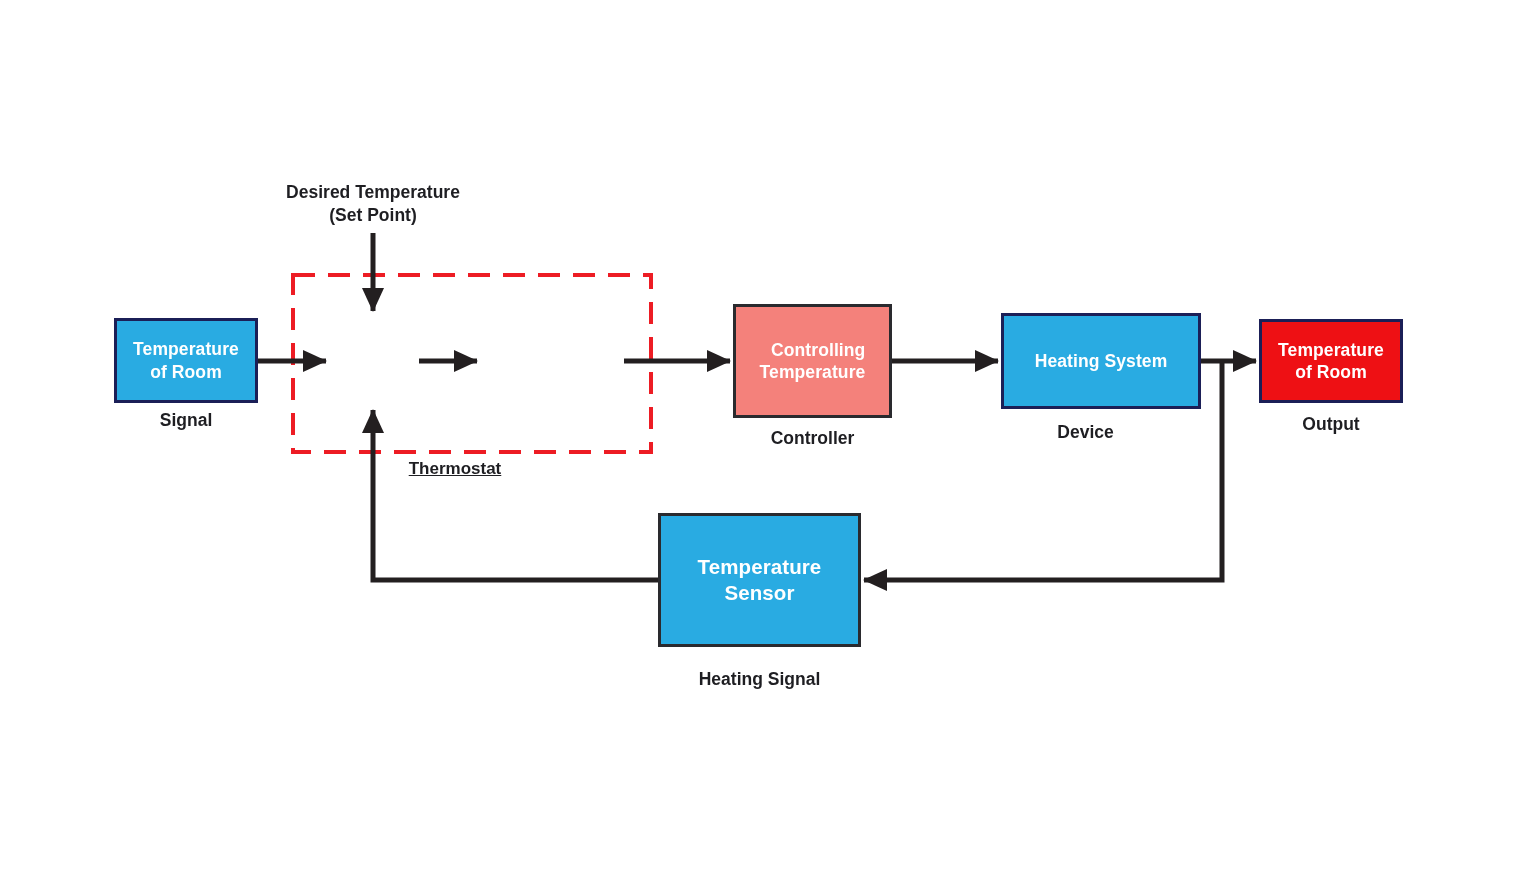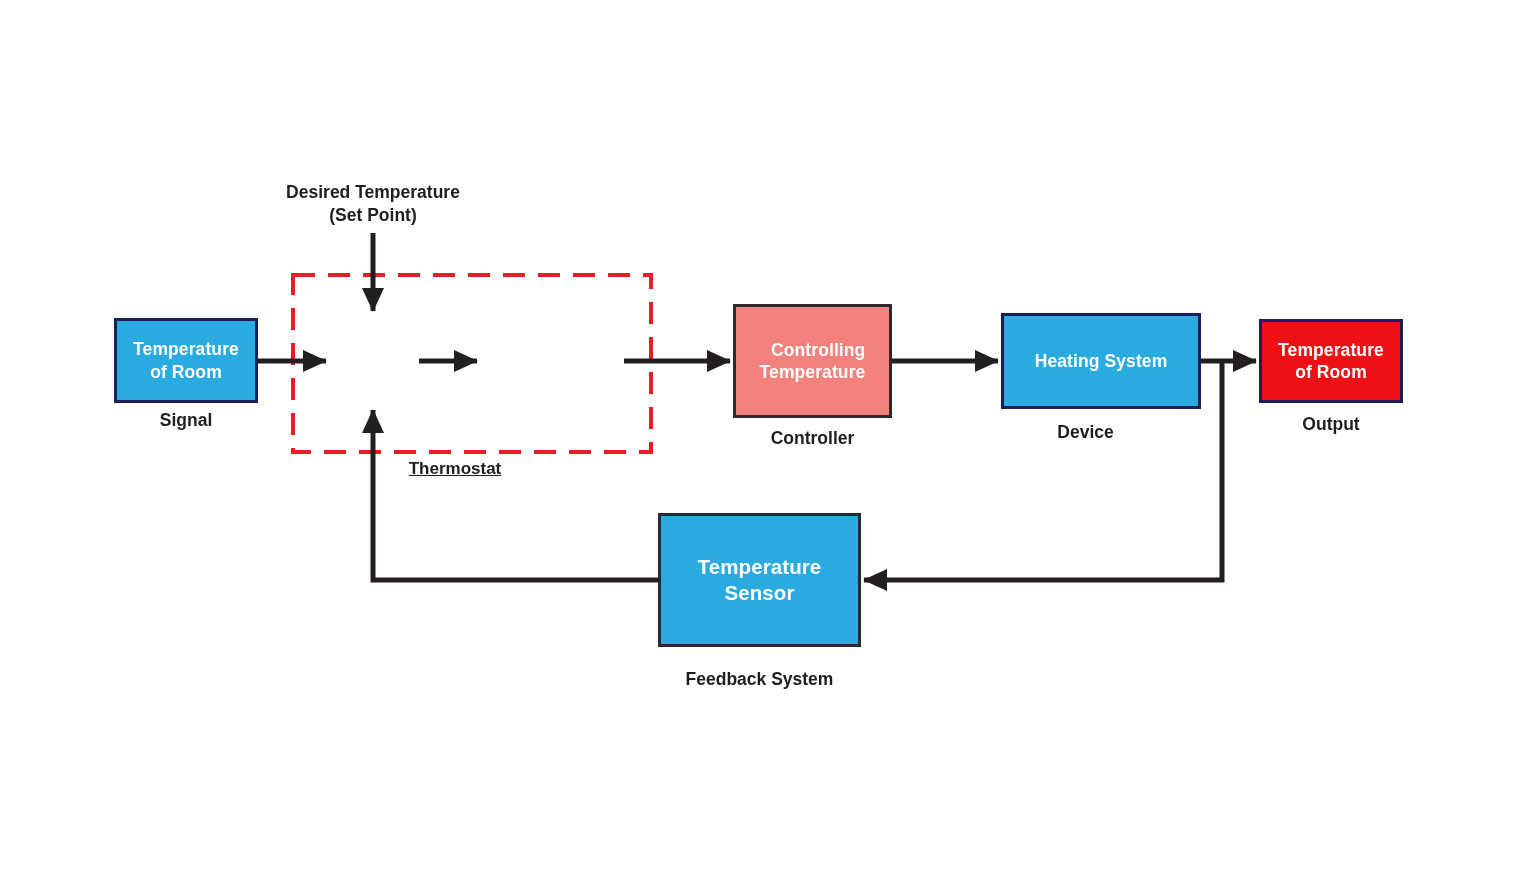--- a/index.html
+++ b/index.html
@@ -112,15 +112,15 @@
 
   <div class="box blue" style="left:1001px; top:313px; width:200px; height:96px;">Heating System</div>
   <div class="caption" style="left:1001px; top:421px; width:169px;">Device</div>
 
   <div class="box red" style="left:1259px; top:319px; width:144px; height:84px;">Temperature
 of Room</div>
   <div class="caption" style="left:1259px; top:413px; width:144px;">Output</div>
 
   <div class="box blue sensorborder big-label" style="left:658px; top:513px; width:203px; height:134px;">Temperature
 Sensor</div>
-  <div class="caption" style="left:633px; top:668px; width:253px;">Feedback System</div>
+  <div class="caption" style="left:633px; top:668px; width:253px;">Heating Signal</div>
 
 </div>
 
 </body></html>

